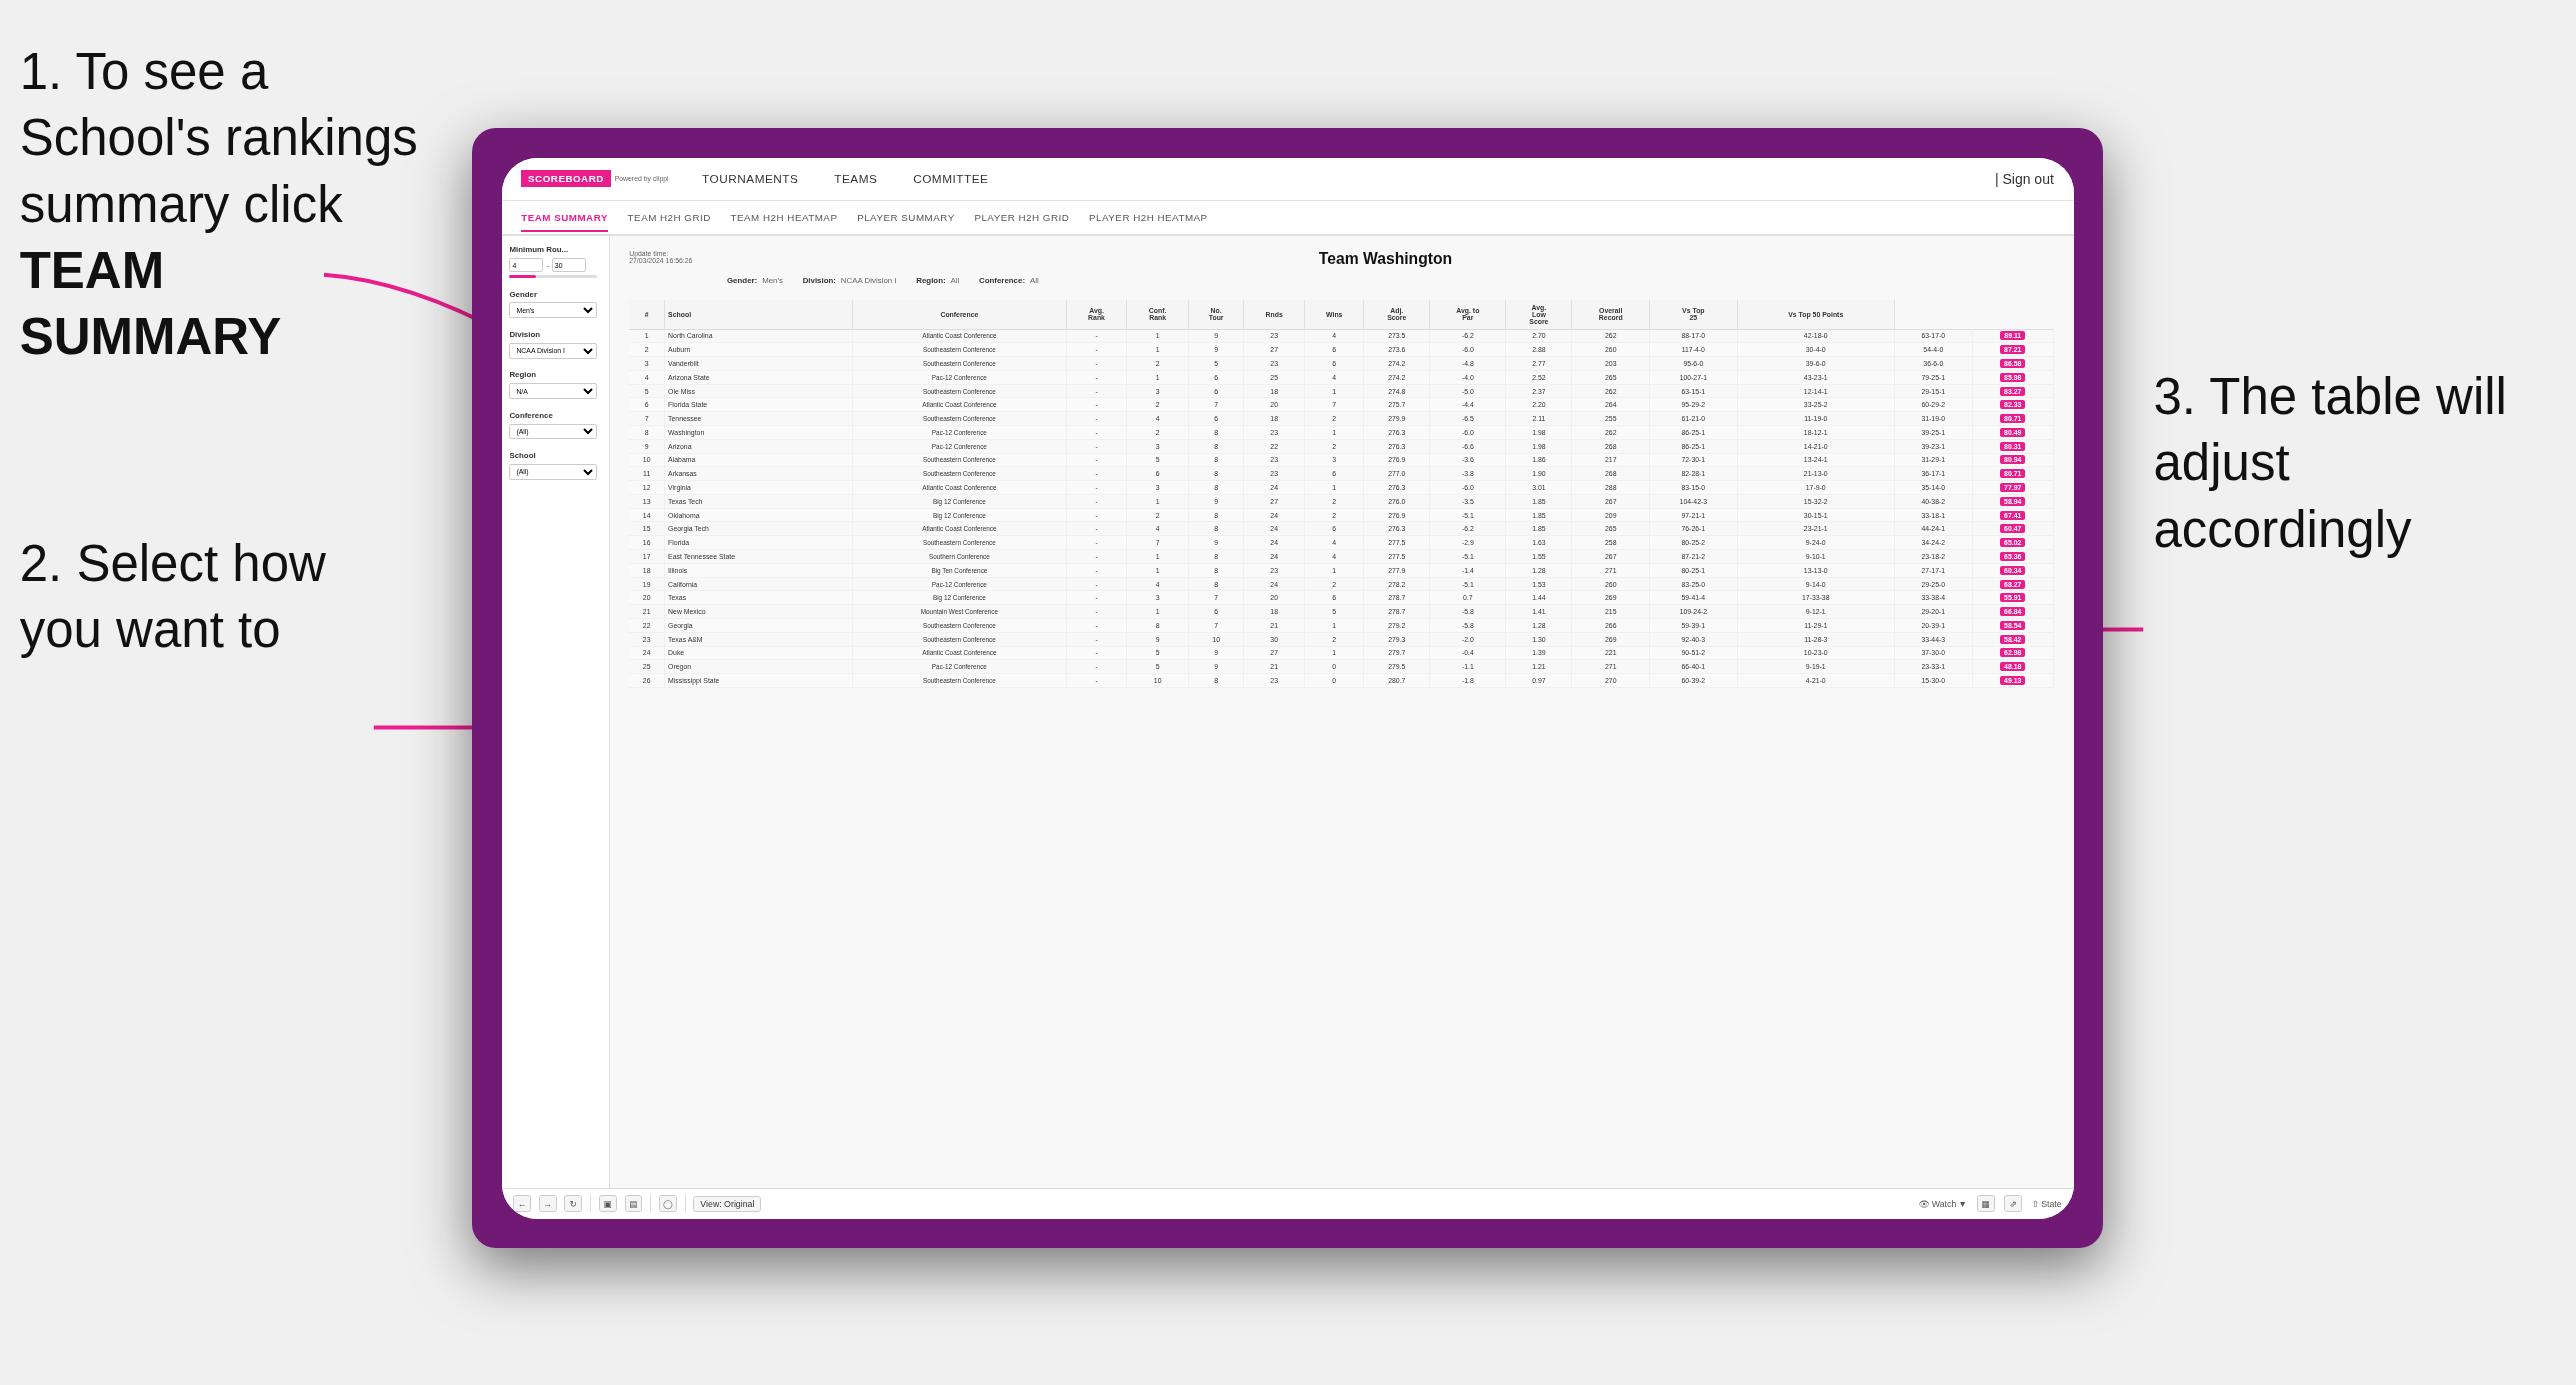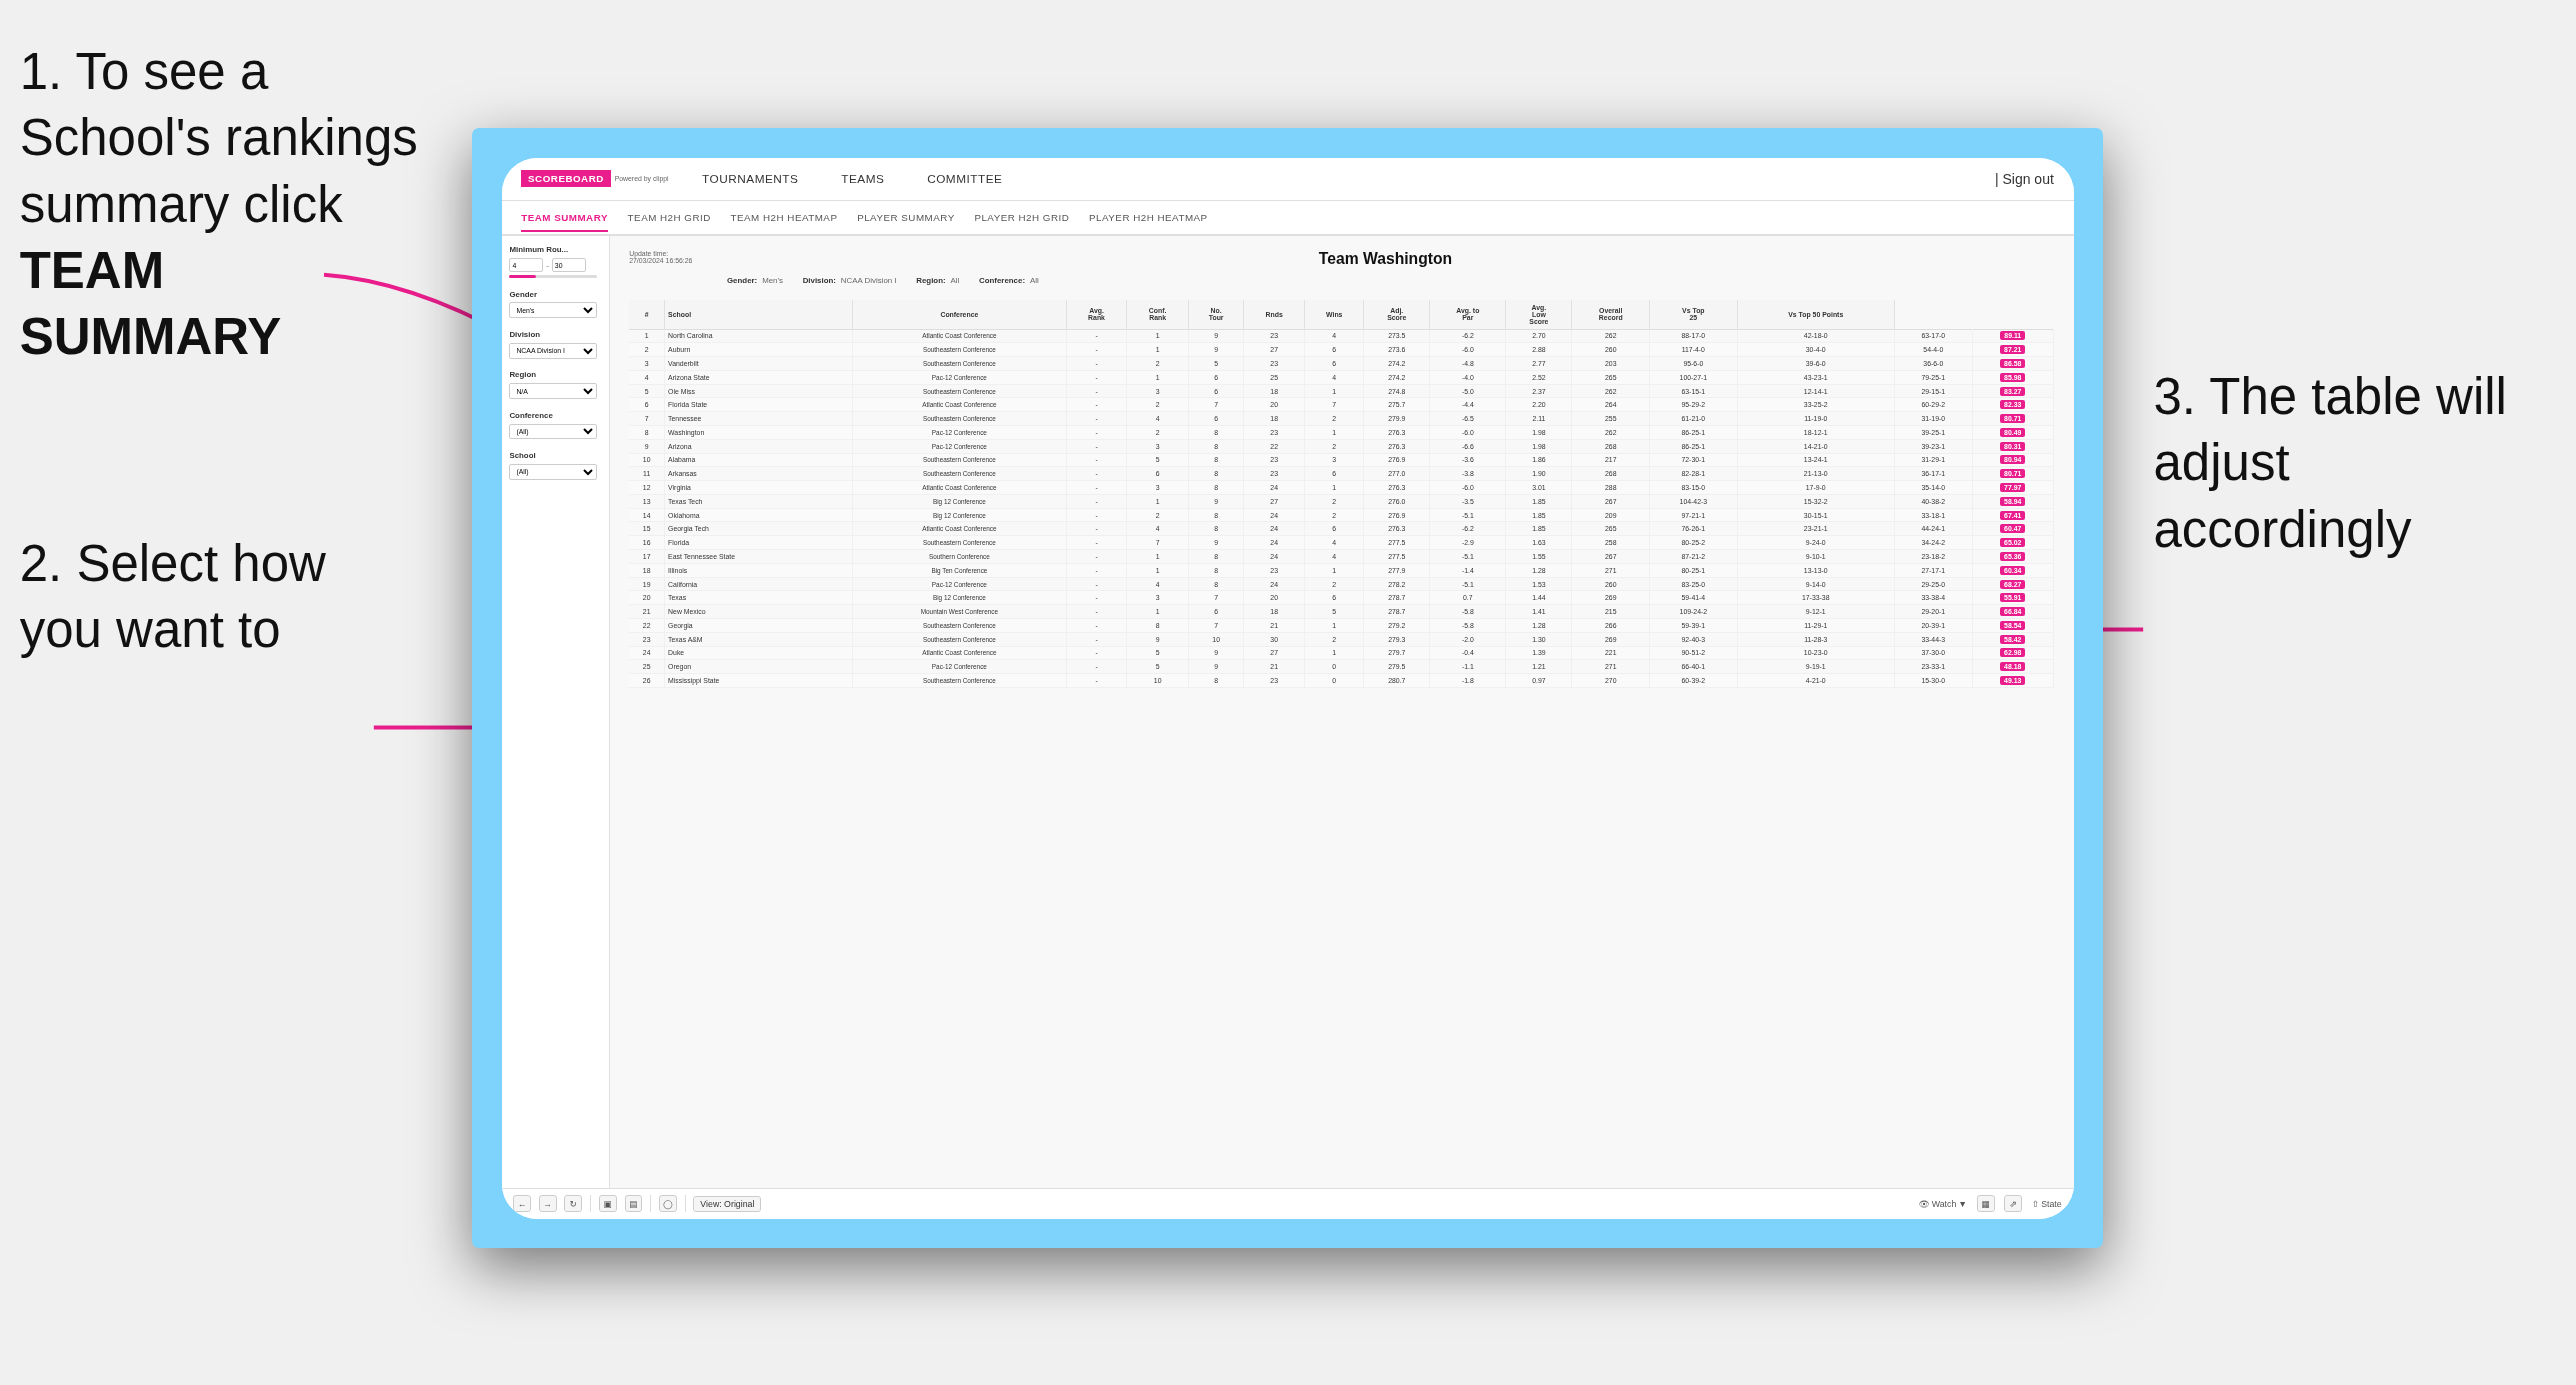--- a/index.html
+++ b/index.html
@@ -45,22 +45,22 @@
       text-align: left;
     }
 
     
     .tablet-frame {
       position: absolute;
       top: 128px;
       left: 472px;
       width: 1631px;
       height: 1120px;
-      background: #7dd3fc;
-      border-radius: 7px;
+      background: #701a75;
+      border-radius: 24px;
       box-shadow: 0 19.7px 59px rgba(0,0,0,0.5);
       padding: 29.5px;
     }
 
     .tablet-screen {
       width: 100%;
       height: 100%;
       background: #fff;
       border-radius: 35px;
       overflow: hidden;
@@ -95,21 +95,21 @@
     }
 
     .logo-sub {
       font-size: 6.9px;
       color: #666;
       margin-left: 3.9px;
     }
 
     .main-nav {
       display: flex;
-      gap: 35px;
+      gap: 28px;
       flex: 1;
     }
 
     .main-nav-item {
       font-size: 11.8px;
       color: #333;
       text-transform: uppercase;
       letter-spacing: 0.5px;
       cursor: pointer;
       padding: 0 3.9px;

